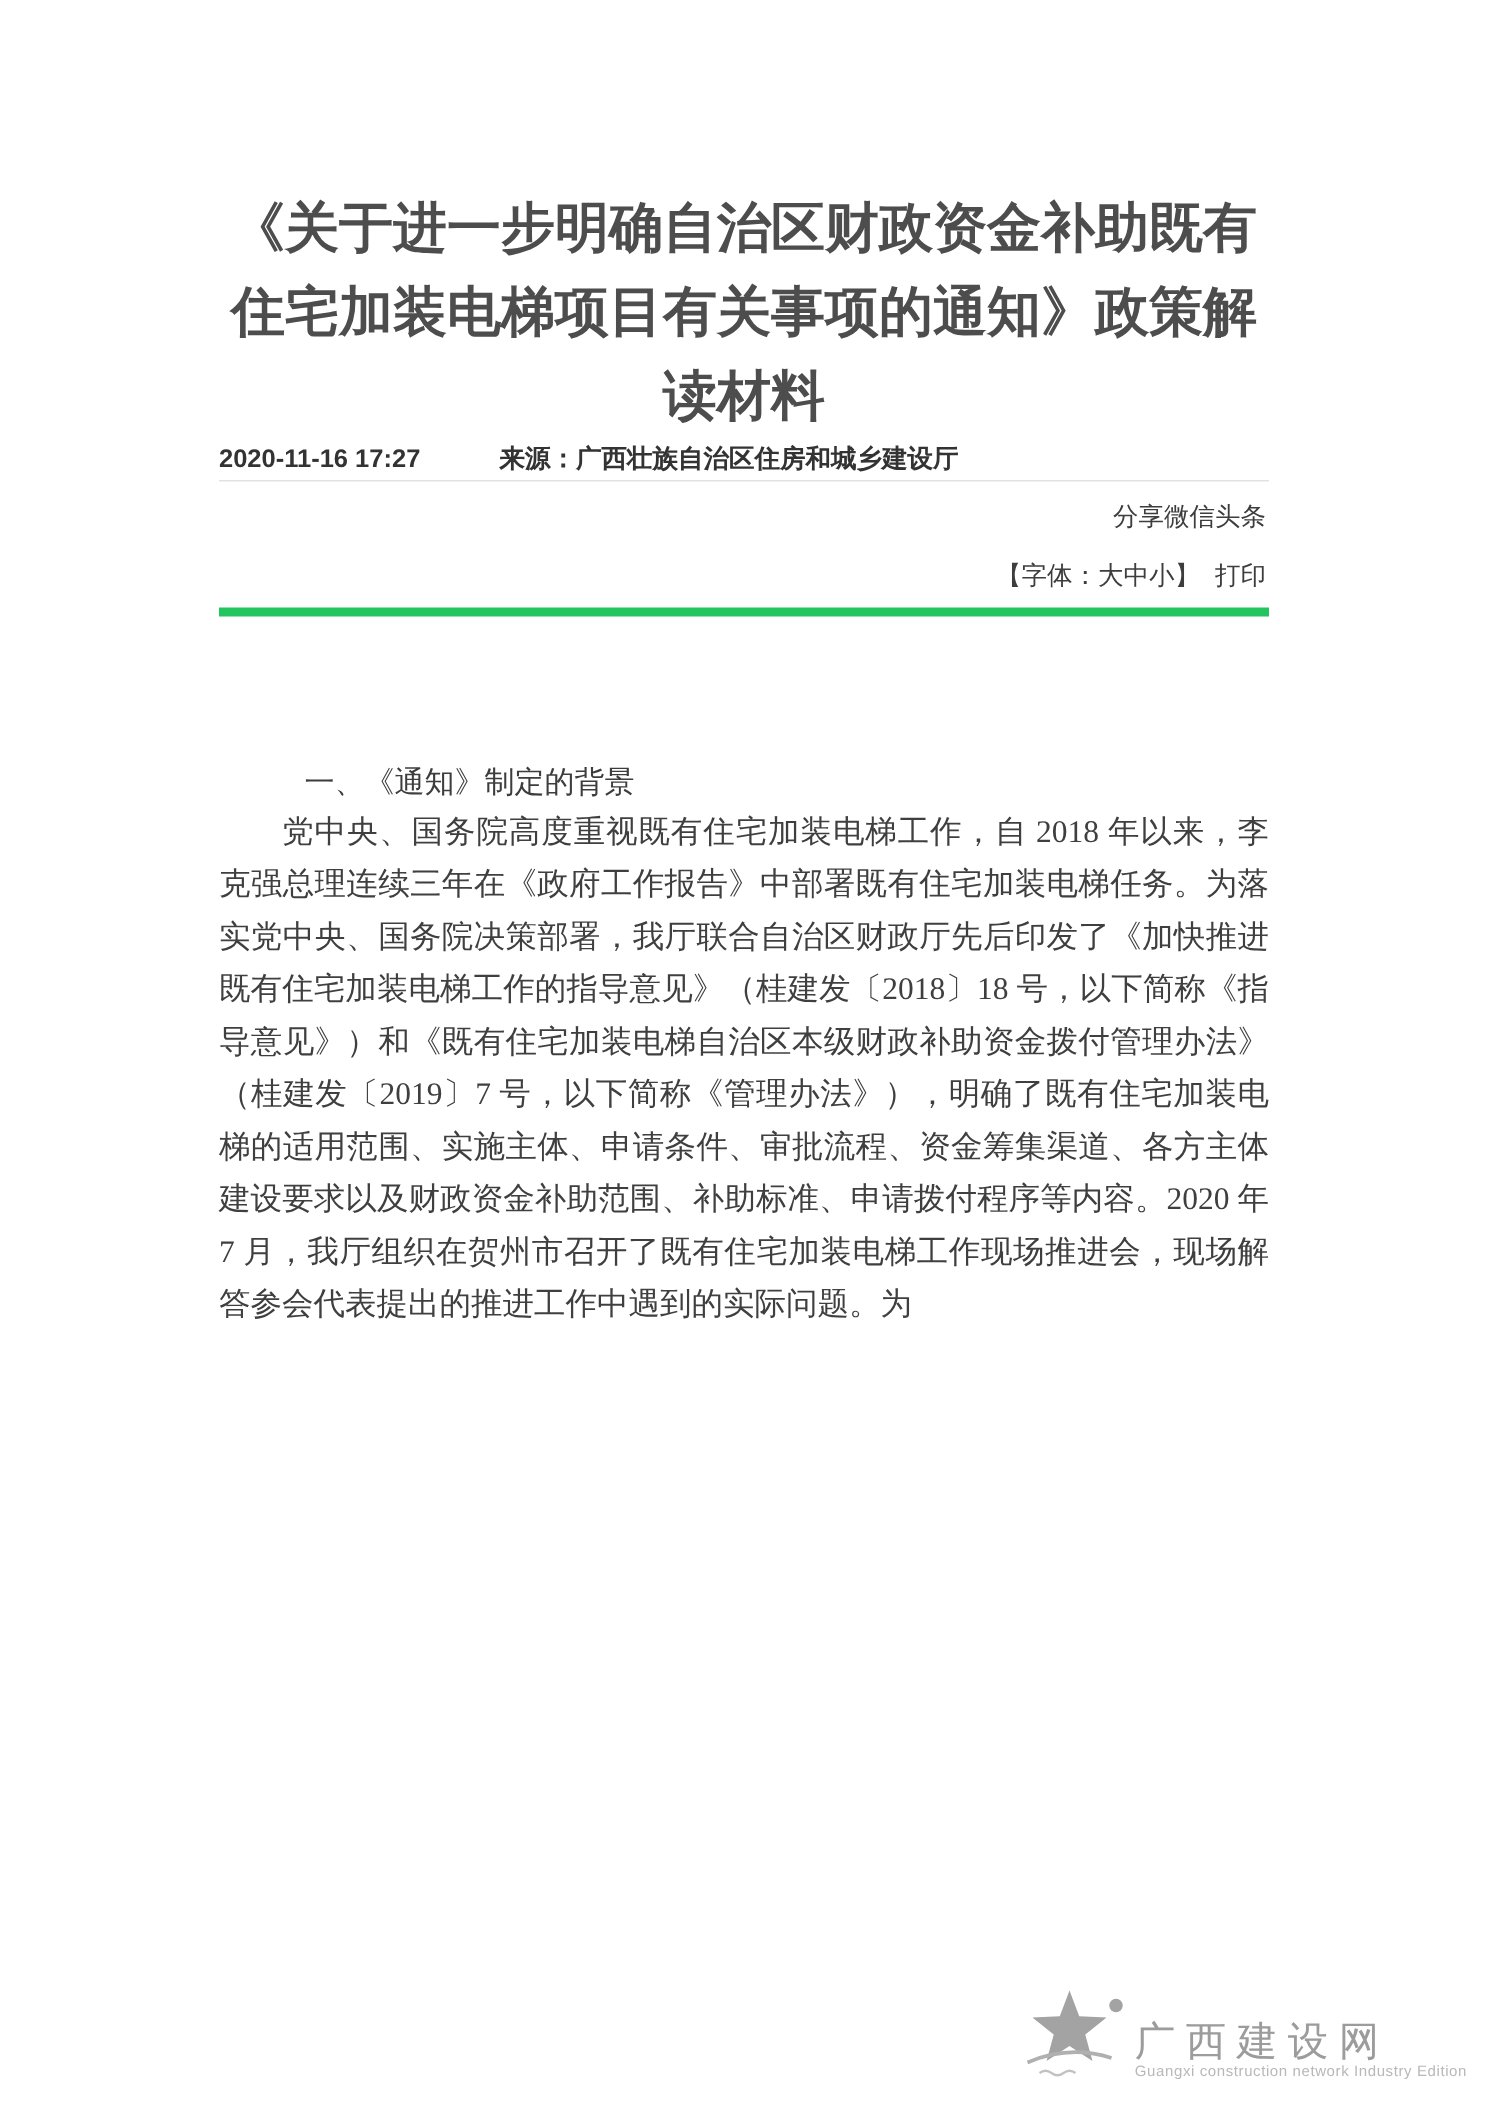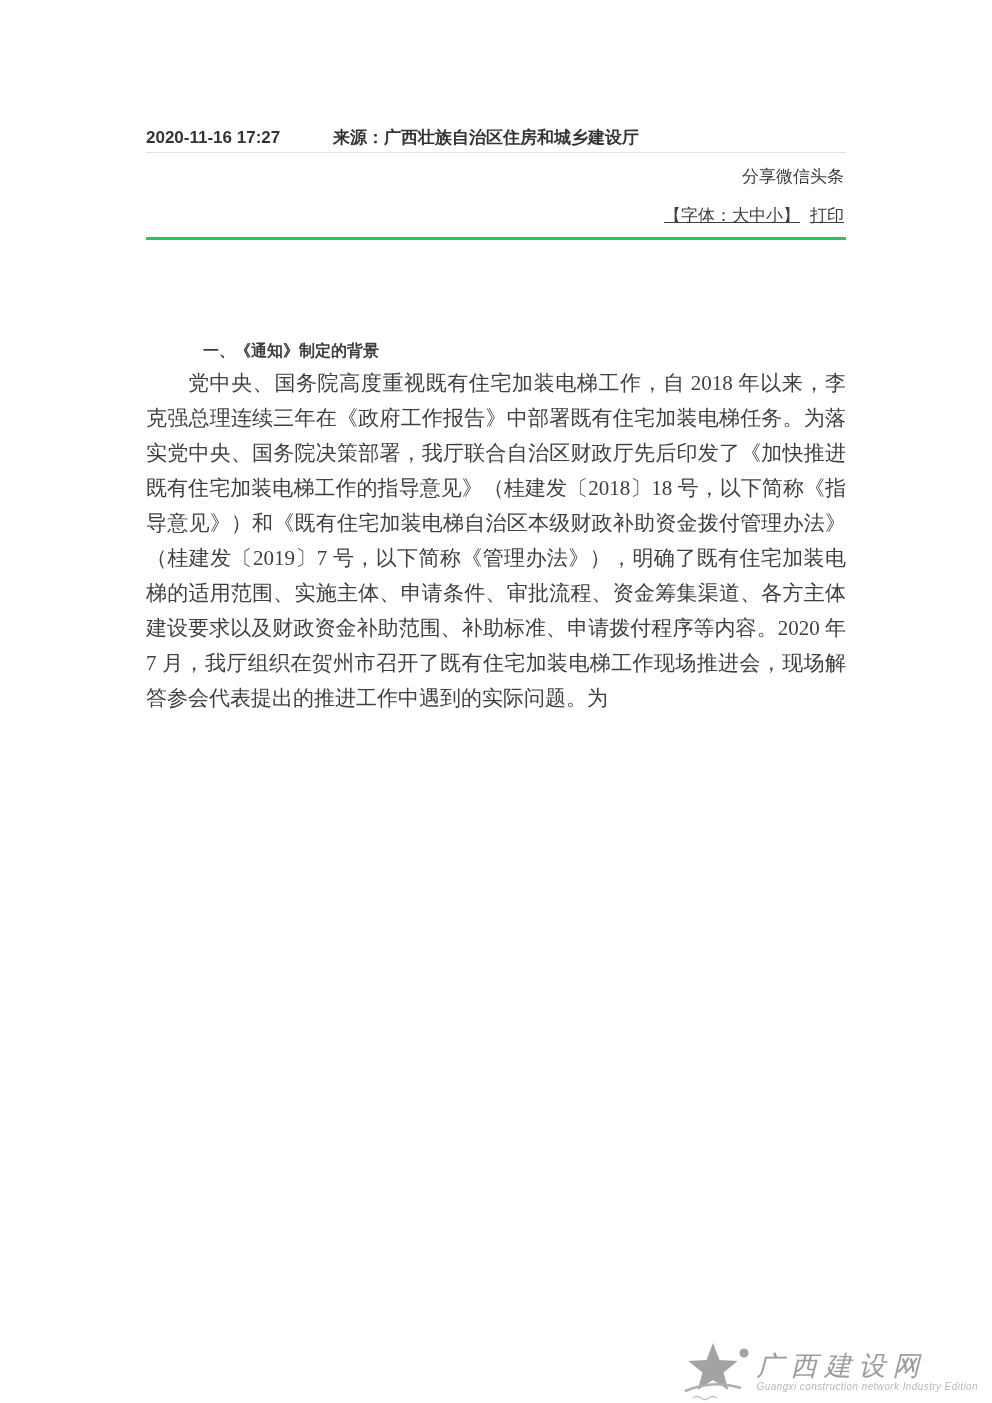--- a/index.html
+++ b/index.html
@@ -27,59 +27,58 @@
     font-size:17px;
     font-weight:700;
     color:#333333;
     line-height:20px;
     padding-bottom:4px;
     border-bottom:1px solid #e2e2e2;
   }
   .meta-row .source { margin-left:48px; }
 
   .toolbar {
-    border-bottom:3px solid #22c55e;
+    border-bottom:6px solid #22c55e;
     text-align:right;
     font-size:17px;
     color:#3d3d3d;
     padding:13px 2px 10px 0;
   }
   .toolbar a { color:#3d3d3d; text-decoration:none; cursor:pointer; }
   .share-row { line-height:22px; }
-  .font-row  { line-height:22px; margin-top:17px;text-decoration:underline; }
+  .font-row  { line-height:22px; margin-top:17px; }
   .font-row .print { margin-left:10px; }
 
   .article p {
     font-family:"Liberation Serif", serif;
     color:#3f3f3f;
     margin:0;
     text-indent:2em;
     text-align:justify;
   }
   .p1 { margin-top:92px; font-size:23px; line-height:31px; }
   .p1 .big { font-size:26px; line-height:43px; }
 
   .section-heading {
     font-family:"Liberation Sans", sans-serif;
-    font-weight:700;
-    font-size:16px;
+    font-weight:400;
+    font-size:20px;
     line-height:30px;
     color:#3d3d3d;
     margin:96px 0 0 0;
     padding-left:57px;
   }
 
   .p2 { margin-top:46px; font-size:21px; line-height:35px; }
 
   .footer-logo {
     position:absolute;
-    right:14px; bottom:0;
+    right:14px; bottom:16px;
     display:flex;
-    align-items:flex-start;
-    font-style:italic;
+    align-items:flex-end;
   }
   .footer-logo svg { display:block; }
   .logo-text { margin-left:4px; padding-top:10px; }
   .logo-name {
     font-family:"Liberation Serif", serif;
     font-size:27px;
     line-height:30px;
     letter-spacing:7px;
     color:#9c9c9c;
     white-space:nowrap;
@@ -91,20 +90,21 @@
     color:#b8b8b8;
     margin-top:0;
     white-space:nowrap;
   }
 </style>
 </head>
 <body>
 
 <div class="content">
 
+  <h1 class="title">《关于进一步明确自治区财政资金补助既有住宅加装电梯项目有关事项的通知》政策解读材料</h1>
 
   <div class="meta-row">
     <span>2020-11-16 17:27</span>
     <span class="source"><span>来源：</span><span>广西壮族自治区住房和城乡建设厅</span></span>
   </div>
 
   <div class="toolbar">
     <div class="share-row">
       <a>分享微信头条</a>
     </div>

